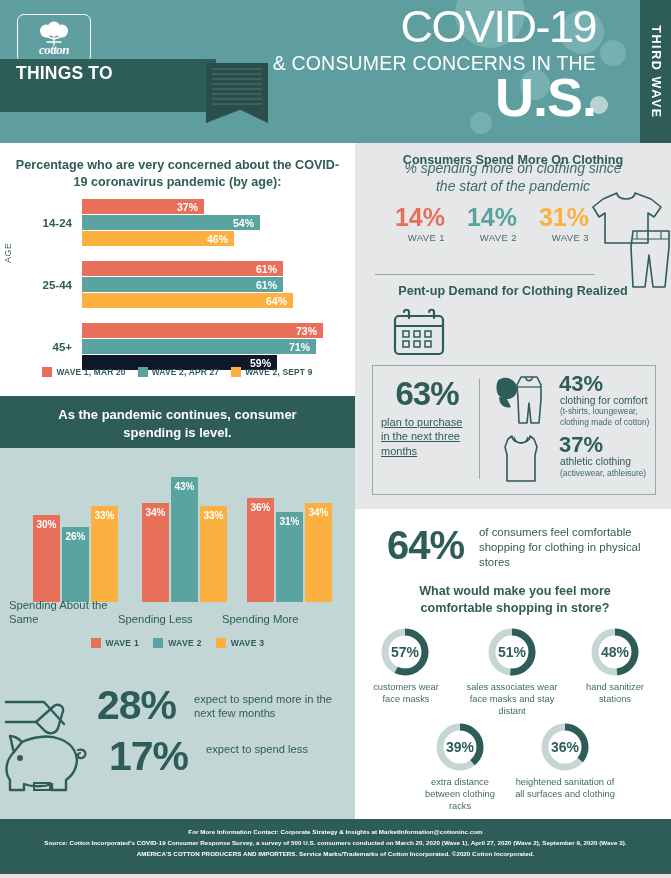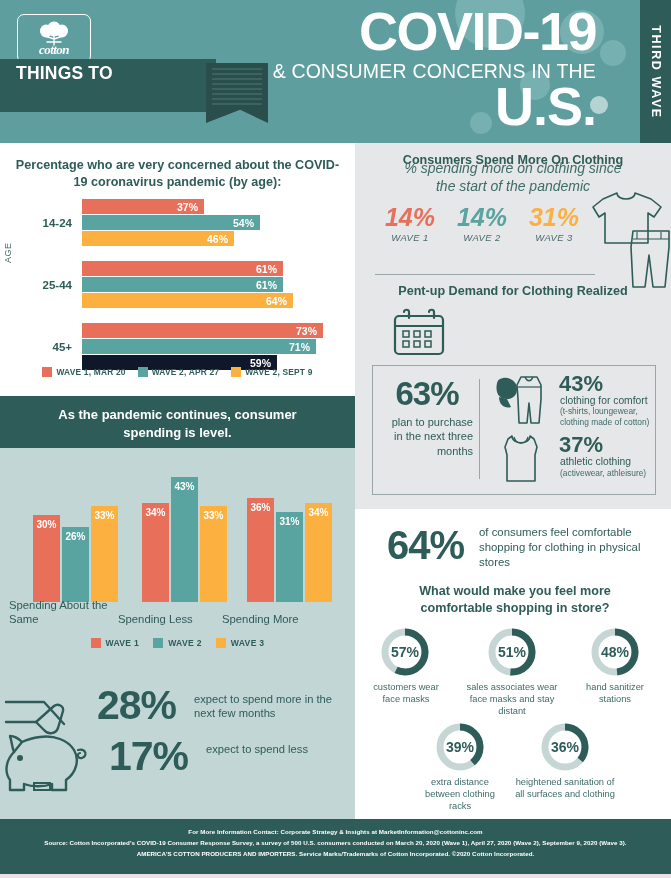--- a/index.html
+++ b/index.html
@@ -19,21 +19,21 @@
   .logo-boll{position:absolute;left:50%;top:5px;transform:translateX(-50%);}
   .logo-word{position:absolute;left:0;right:0;bottom:4px;text-align:center;color:#fff;font-size:13px;font-weight:bold;font-style:italic;letter-spacing:-0.5px;font-family:"Liberation Serif",serif;}
 
   .ribbon{position:absolute;left:0;top:59px;width:216px;height:53px;background:#2e5c58;}
   .ribbon-flag{position:absolute;left:206px;top:63px;width:62px;height:60px;background:#2a4e4b;
     clip-path:polygon(0 0,100% 0,100% 100%,55% 78%,0 100%);}
   .ribbon-flag .stripe{position:absolute;left:6px;right:6px;height:2px;background:#3c6360;}
   .ribbon-text{position:absolute;left:16px;top:62px;width:195px;color:#fff;font-size:17.5px;font-weight:bold;line-height:1.3;letter-spacing:.2px;}
 
   .title-wrap{position:absolute;right:75px;top:6px;width:410px;text-align:right;color:#fff;}
-  .t-covid{font-size:54px;font-weight:bold;letter-spacing:-1.5px;line-height:.95;}
+  .t-covid{font-size:45px;font-weight:normal;letter-spacing:-1.5px;line-height:.95;}
   .t-sub{font-size:19.5px;letter-spacing:.2px;line-height:1.35;margin-top:1px;font-weight:400;}
   .t-us{font-size:54px;font-weight:bold;letter-spacing:-1px;line-height:.95;margin-top:-4px;}
 
   .wave-tab{position:absolute;right:0;top:0;width:31px;height:143px;background:#2e5c58;}
   .wave-tab span{position:absolute;left:50%;top:50%;transform:translate(-50%,-50%) rotate(90deg);
     white-space:nowrap;color:#fff;font-size:12.5px;font-weight:bold;letter-spacing:1.6px;}
 
   
   .left-col{position:absolute;left:0;top:143px;width:355px;height:676px;background:#ffffff;}
   .chart1{position:absolute;left:0;top:0;width:355px;height:253px;background:#fff;}
@@ -64,21 +64,21 @@
   .stat-big{position:absolute;color:#2e5c58;font-weight:bold;}
   .stat-txt{position:absolute;color:#2e5c58;line-height:1.25;}
 
   
   .right-col{position:absolute;left:355px;top:143px;width:316px;height:676px;background:#ffffff;}
   .rc-gray{position:absolute;left:0;top:0;width:316px;height:366px;background:#e6e7e8;}
   .rc-white{position:absolute;left:0;top:366px;width:316px;height:310px;background:#ffffff;}
 
   .r-title{color:#2e5c58;font-weight:bold;text-align:center;}
   .r-sub{color:#3d6b68;text-align:center;font-style:italic;line-height:1.3;}
-  .wavestat{position:absolute;text-align:center;font-style:italic;}
+  .wavestat{position:absolute;text-align:right;}
   .wavestat .num{font-size:25px;font-weight:bold;line-height:1;}
   .wavestat .lbl{font-size:9.5px;color:#4b6b6b;margin-top:2px;letter-spacing:.4px;}
 
   .hr-line{position:absolute;height:1px;background:#9aa7a7;}
   .box{position:absolute;border:1px solid #9aa7a7;}
   .vdiv{position:absolute;width:1px;background:#9aa7a7;}
 
   .donut-lbl{position:absolute;text-align:center;color:#3d6b68;font-size:9.3px;line-height:1.3;}
   .donut-wrap{position:absolute;}
   .donut-val{position:absolute;left:0;top:0;width:100%;height:100%;display:flex;align-items:center;justify-content:center;color:#2e5c58;font-size:14px;font-weight:bold;}
@@ -313,21 +313,21 @@
       <rect x="11" y="33" width="6" height="6" stroke="#2e5c58" stroke-width="1.5" fill="none"></rect>
       <rect x="22" y="33" width="6" height="6" stroke="#2e5c58" stroke-width="1.5" fill="none"></rect>
       <rect x="33" y="33" width="6" height="6" stroke="#2e5c58" stroke-width="1.5" fill="none"></rect>
     </svg>
 
 
     <div class="box" style="left:17px;top:222px;width:282px;height:128px;"></div>
     <div class="vdiv" style="left:124px;top:236px;height:100px;"></div>
 
     <div style="position:absolute;left:28px;top:232px;width:88px;text-align:center;color:#2e5c58;font-size:33px;font-weight:bold;letter-spacing:-1px;">63%</div>
-    <div style="position:absolute;left:26px;top:272px;width:92px;text-align:right;color:#2e5c58;font-size:11px;line-height:1.3;">plan to purchase in the next three months</div>
+    <div style="position:absolute;left:26px;top:272px;width:92px;text-align:left;color:#2e5c58;font-size:11px;line-height:1.3;text-decoration:underline;">plan to purchase in the next three months</div>
 
     <svg width="62" height="52" viewBox="0 0 62 52" style="position:absolute;left:138px;top:232px;">
       <path d="M4 8 C2 18 6 24 14 24 C20 24 24 20 24 14 C24 7 18 2 10 3 C6 4 5 5 4 8 Z" fill="#2e5c58"></path>
       <path d="M6 22 C6 30 12 34 18 32 L14 24" fill="#2e5c58"></path>
       <path d="M28 2 L44 2 L48 10 L48 24 L46 48 L38 48 L36 28 L34 48 L26 48 L25 24 L24 10 Z" stroke="#2e5c58" stroke-width="1.6" fill="none" stroke-linejoin="round"></path>
       <path d="M32 2 C34 7 38 7 40 2" stroke="#2e5c58" stroke-width="1.4" fill="none"></path>
       <path d="M25 12 L48 12" stroke="#2e5c58" stroke-width="1.2" fill="none"></path>
     </svg>
     <div style="position:absolute;left:204px;top:228px;color:#2e5c58;font-size:22px;font-weight:bold;">43%</div>
     <div style="position:absolute;left:205px;top:252px;width:96px;color:#2e5c58;font-size:10.3px;">clothing for comfort</div>

